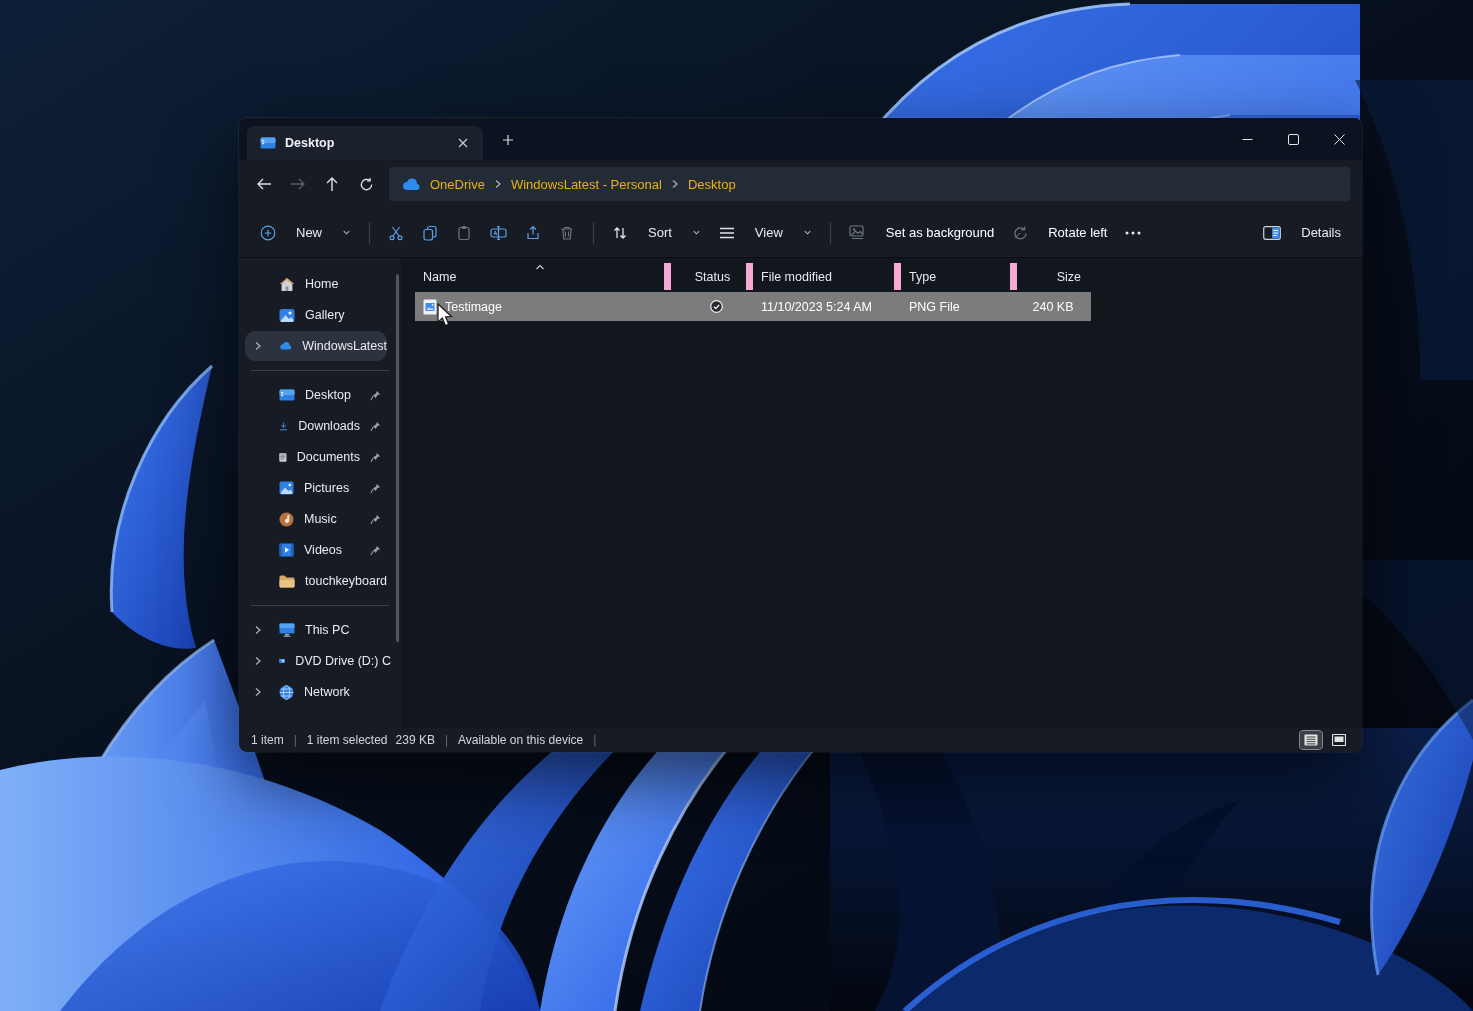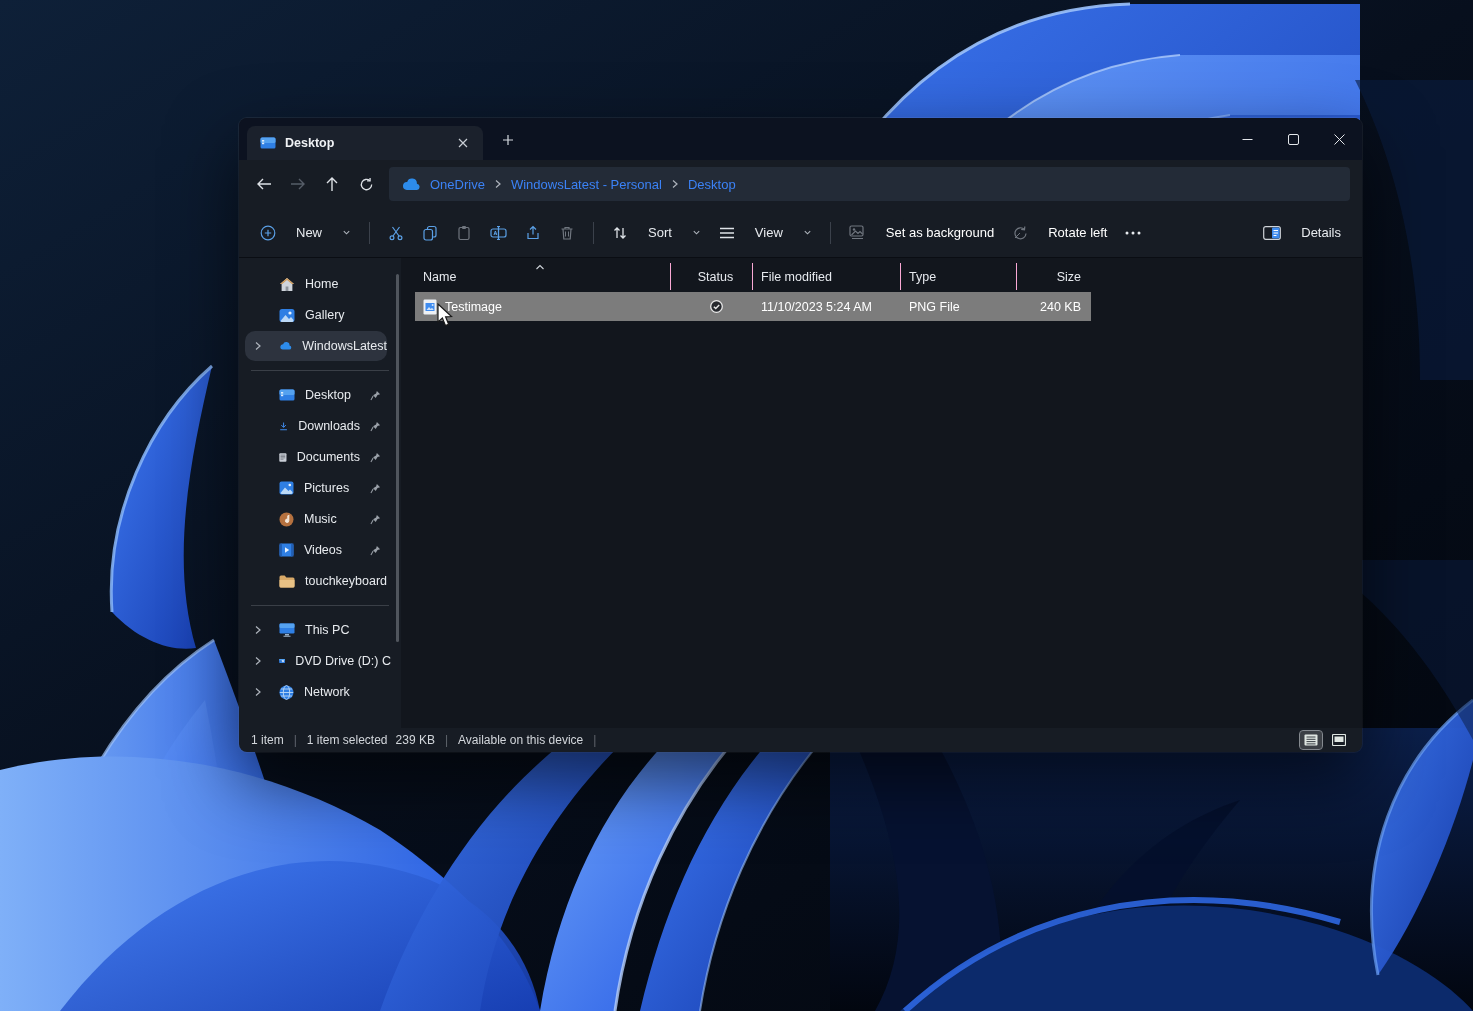--- a/index.html
+++ b/index.html
@@ -21,21 +21,21 @@
   .tab-close { width:24px; height:24px; border-radius:4px; display:flex; align-items:center; justify-content:center; color:#c9ced5; }
   .newtab { width:30px; height:30px; margin:0 0 5px 10px; border-radius:4px; display:flex; align-items:center; justify-content:center; color:#d5dae0; }
   .caption { margin-left:auto; display:flex; height:42px; align-self:flex-start; }
   .capbtn { width:46px; height:42px; display:flex; align-items:center; justify-content:center; color:#e3e6ea; }
 
   
   .addr { height:48px; display:flex; align-items:center; padding:0 12px 0 8px; flex:0 0 auto; }
   .navbtn { width:34px; height:34px; display:flex; align-items:center; justify-content:center; color:#dde1e6; border-radius:4px; }
   .navbtn.disabled { color:#565d68; }
   .crumbbar { flex:1; height:34px; margin-left:6px; background:#232b37; border-radius:4px;
-              display:flex; align-items:center; gap:9px; padding:0 12px; font-size:13px; color:#3b82f6; }
+              display:flex; align-items:center; gap:9px; padding:0 12px; font-size:13px; color:#eab308; }
   .crumb { white-space:nowrap; }
   .crumb-chev { color:#aeb4bc; display:flex; }
   .searchbox { width:258px; height:34px; margin-left:10px; background:#1e2632; border-radius:4px;
                display:flex; align-items:center; padding:0 10px 0 14px; font-size:13px; color:#98a0aa; }
   .searchbox svg { margin-left:auto; }
 
   
   .toolbar { height:50px; display:flex; align-items:center; padding:0 12px; flex:0 0 auto;
              border-bottom:1px solid #0a0d13; }
   .tbtn { height:36px; border-radius:4px; display:flex; align-items:center; gap:20px; padding:0 9px;
@@ -53,28 +53,28 @@
            gap:10px; padding-left:34px; font-size:12.5px; position:relative; white-space:nowrap; overflow:hidden; }
   .sitem.sel { background:#2d333e; margin-right:14px;border-radius:10px; }
   .sitem .expander { position:absolute; left:9px; color:#aeb4bc; display:flex; }
   .sitem .pin { margin-left:auto; padding-right:10px; color:#9aa0a8; display:flex; flex:0 0 auto; }
   .ssep { height:1px; background:#3a3f47; margin:9px 12px; }
   .sb-scroll { position:absolute; right:2px; top:16px; width:3px; height:368px; background:#50555d; border-radius:2px; }
 
   
   .content { flex:1; background:#12161d; padding-top:5px; position:relative; overflow:hidden; }
   .hdr { display:flex; height:27px; margin-left:14px; align-items:center; font-size:12.5px; color:#e6e9ee; position:relative; }
-  .hcell { display:flex; align-items:center; height:100%; padding-left:8px; border-right:1px solid #f9a8d4; position:relative; }
+  .hcell { display:flex; align-items:center; height:100%; padding-left:8px; border-right:7px solid #f9a8d4; position:relative; }
   .hcell:last-child { border-right:none; }
   .c-name{ width:256px; } .c-status{ width:82px;justify-content:center; } .c-date{ width:148px; } .c-type{ width:116px; } .c-size{ width:74px; justify-content:flex-end; padding-right:10px; }
   .sortcaret { position:absolute; left:120px; top:-3px; color:#cfd4da; }
   .row { display:flex; align-items:center; height:29px; margin-left:14px; width:676px; margin-top:2px;
          background:#7c7c7c; color:#ffffff; font-size:12.5px; }
   .rcell { display:flex; align-items:center; height:100%; padding-left:8px; }
-  .rcell.c-size { justify-content:flex-end; padding-right:10px; }
+  .rcell.c-size { justify-content:center; padding-right:10px; }
   .rcell.c-name { gap:8px; }
 
   
   .statusbar { height:24px; flex:0 0 auto; display:flex; align-items:center; padding:0 12px; font-size:12px; color:#d2d6db; }
   .sdiv { margin:0 10px; color:#60656d; }
   .viewtoggles { margin-left:auto; display:flex; gap:6px; align-items:center; }
   .vt { width:22px; height:18px; display:flex; align-items:center; justify-content:center; border-radius:3px; }
   .vt.active { background:#3c4046; outline:1px solid #84898f; }
 
   .cursor { position:absolute; left:437px; top:303px; z-index:50; }

